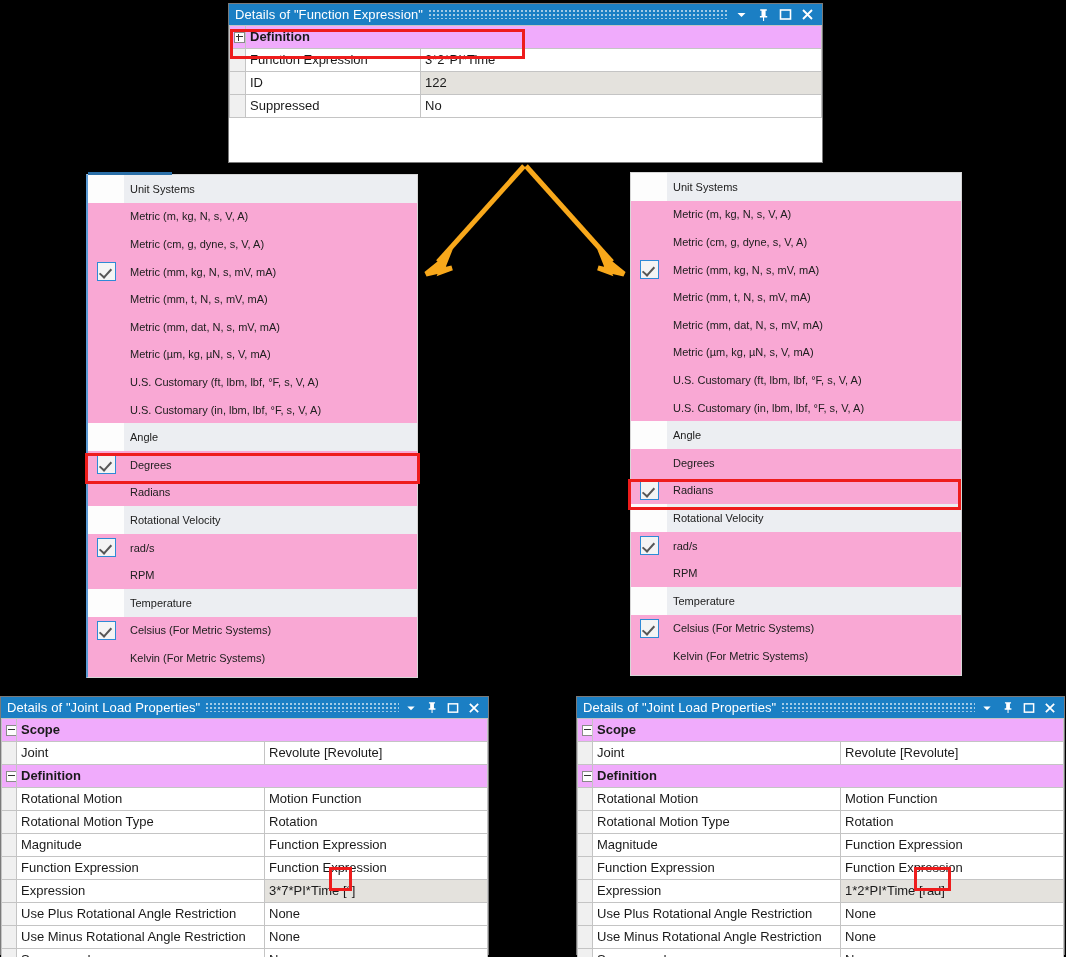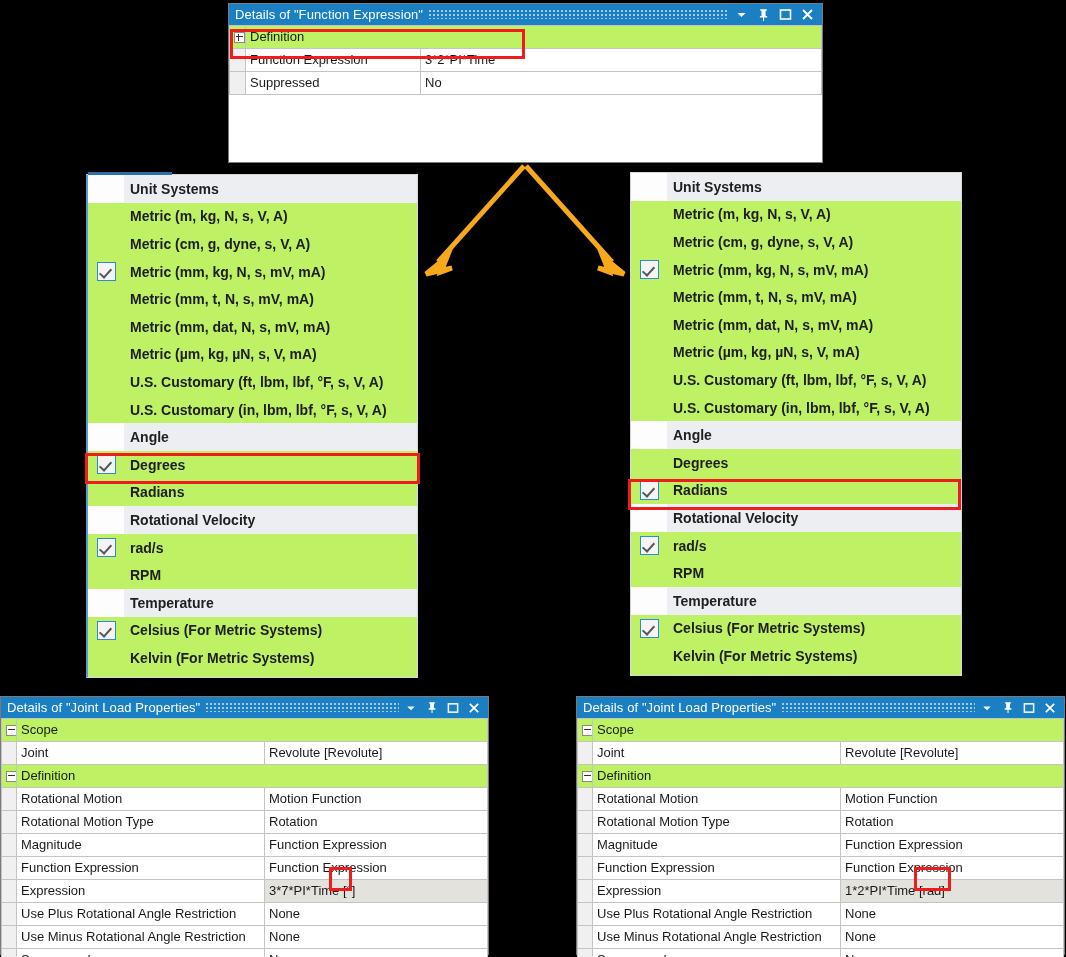--- a/index.html
+++ b/index.html
@@ -76,22 +76,22 @@
   }
   .ptable td {
     border: 1px solid #c4c4c4;
     padding: 1px 4px;
     height: 20px;
     overflow: hidden;
     white-space: nowrap;
     line-height: 18px;
   }
   .ptable tr.group td {
-    font-weight: normal;
-    background: #bef264;
+    font-weight: bold;
+    background: #f0abfc;
   }
   .ptable td.ro { background: #e4e2dd; }
   .cell-exp {
     width: 15px;
     min-width: 15px;
     background: #f0f0f0;
     padding: 0;
     text-align: center;
     vertical-align: middle;
   }
@@ -115,26 +115,25 @@
     content: "";
     position: absolute;
     top: 1px; bottom: 1px; left: 3px;
     width: 1px;
     background: #333;
   }
 
   
   .menu {
     position: absolute;
-    background: #bef264;
+    background: #f9a8d4;
     border: 1px solid #d6d6d6;
     box-sizing: border-box;
-    font-size: 14px;
+    font-size: 11px;
     color: #202020;
-    font-weight: bold;
   }
   .menu.with-left-accent { border-left: 2px solid #5b9bd5; }
   .menu-tab {
     position: absolute;
     top: -3px;
     left: 0;
     width: 84px;
     height: 4px;
     background: #2a6fa8;
   }
@@ -239,20 +238,25 @@
         </td>
         <td colspan="2">Definition</td>
       </tr>
       <tr>
         <td class="cell-exp"></td>
         <td>Function Expression</td>
         <td>3*2*PI*Time</td>
       </tr>
       <tr>
         <td class="cell-exp"></td>
+        <td>ID</td>
+        <td class="ro">122</td>
+      </tr>
+      <tr>
+        <td class="cell-exp"></td>
         <td>Suppressed</td>
         <td>No</td>
       </tr>
     </tbody>
   </table>
 </div>
 <div class="redbox" style="left:230px; top:29px; width:295px; height:30px;"></div>
 
 <svg class="arrows" width="1066" height="957">
   <g stroke="#f8a81b" stroke-width="5" fill="#f8a81b">

